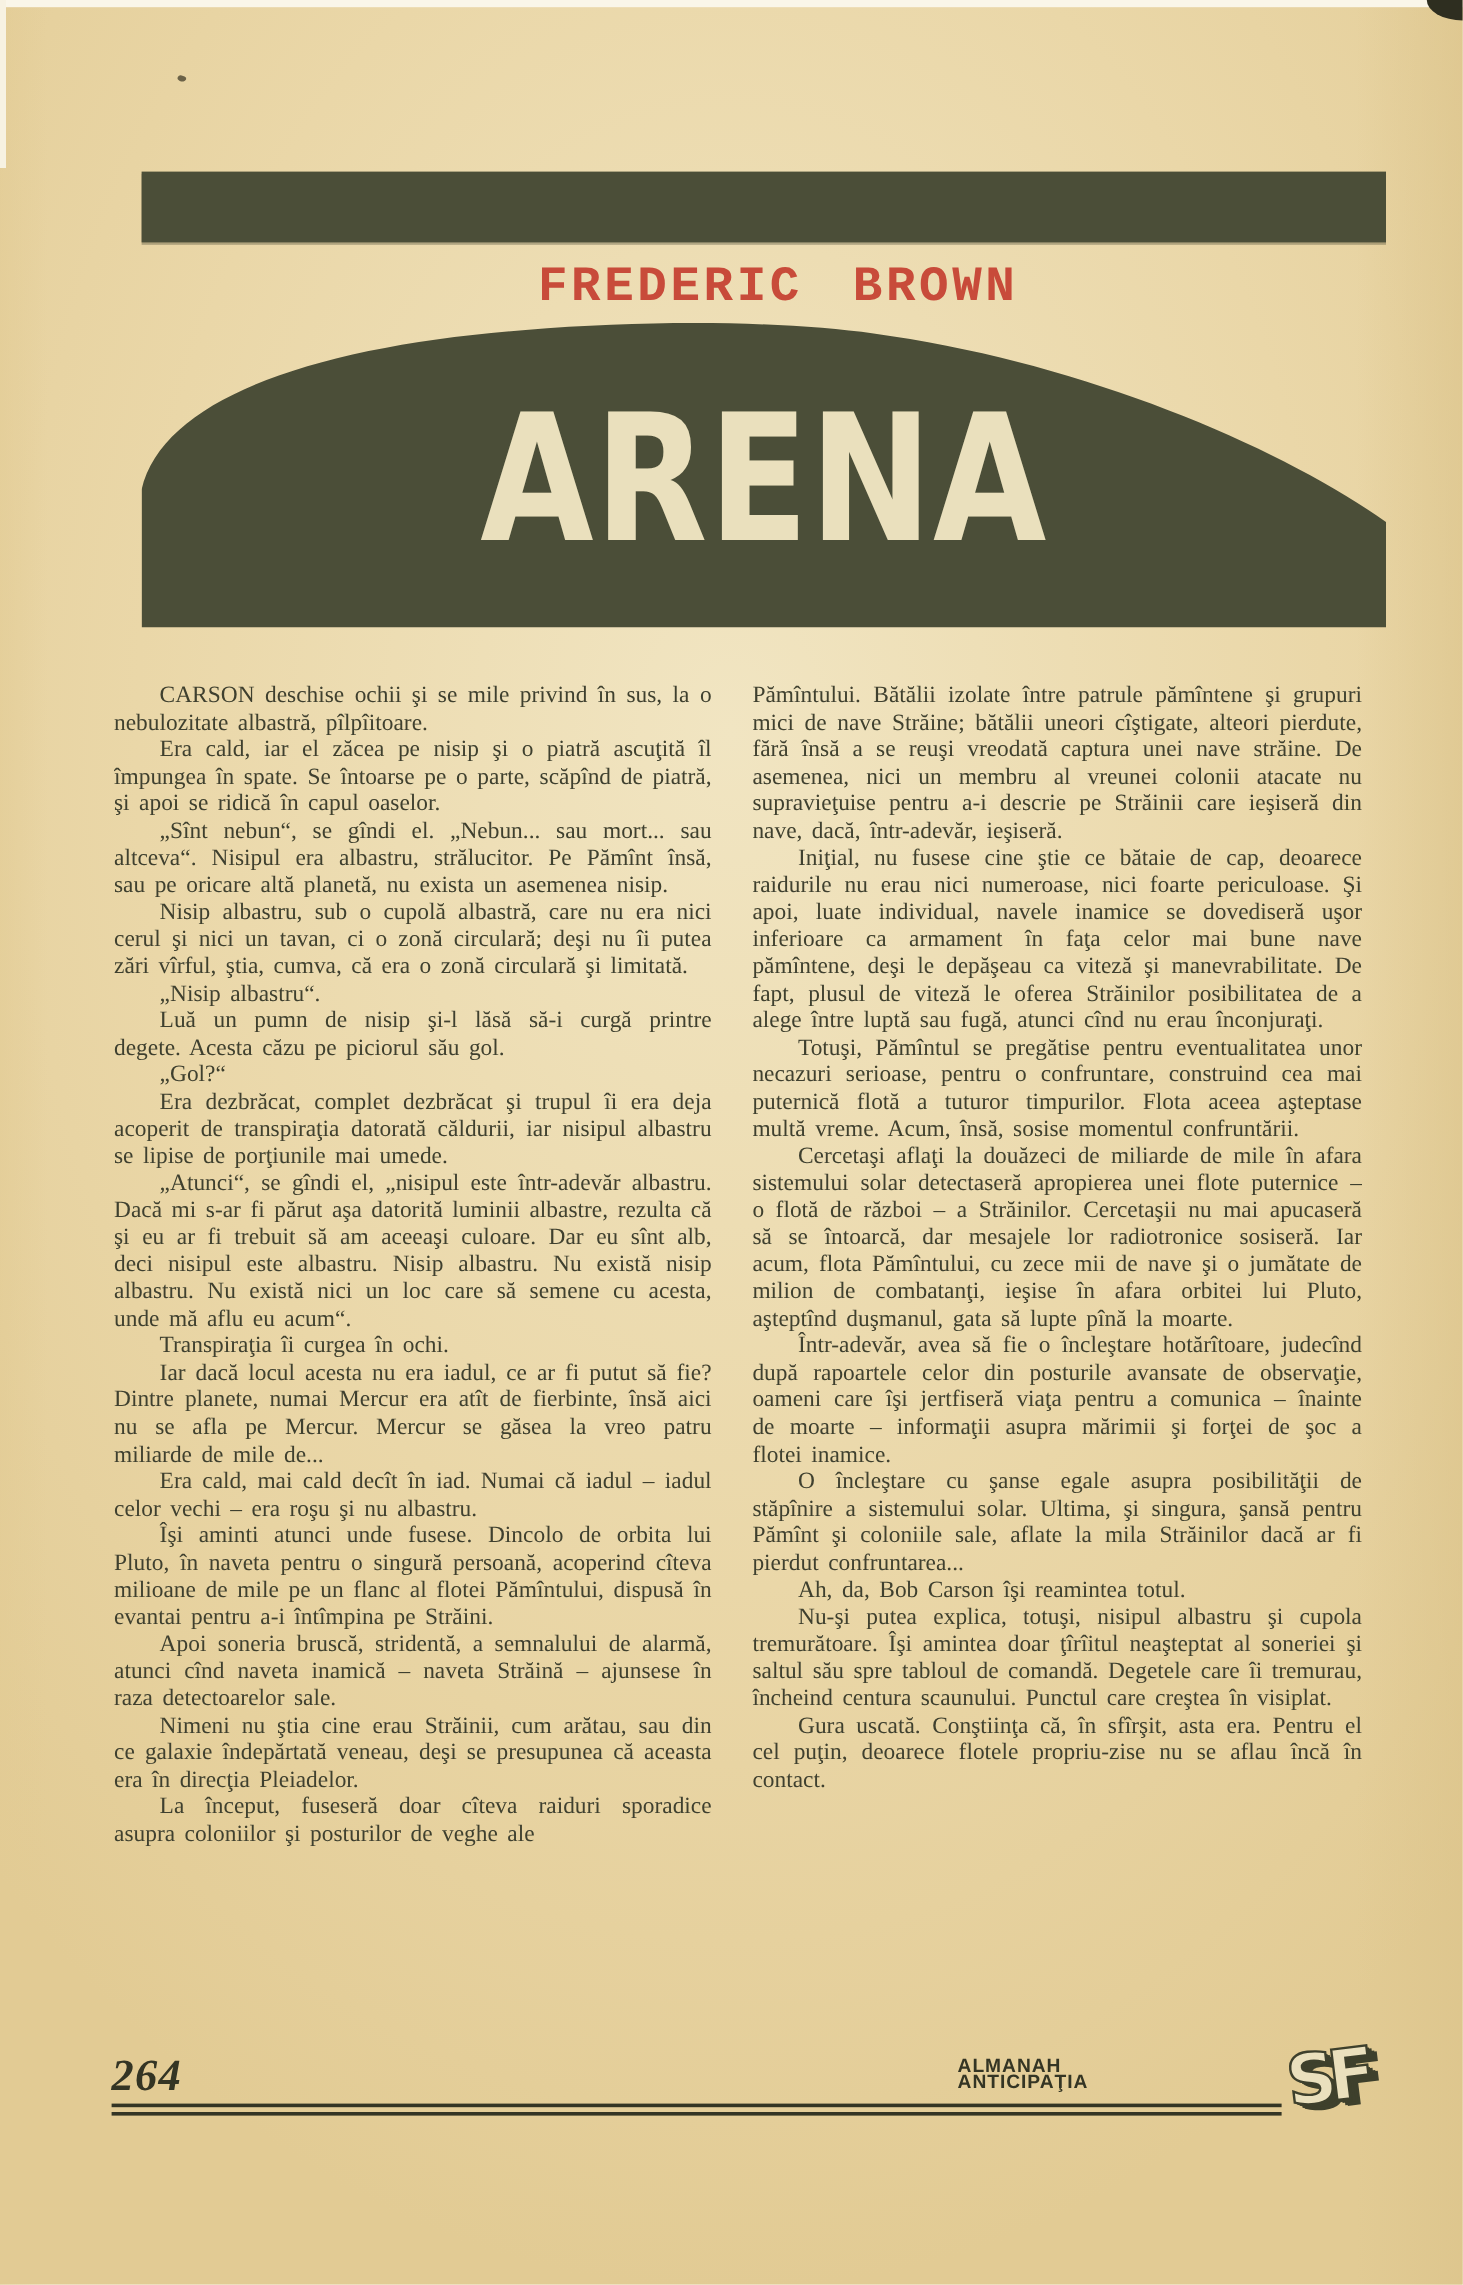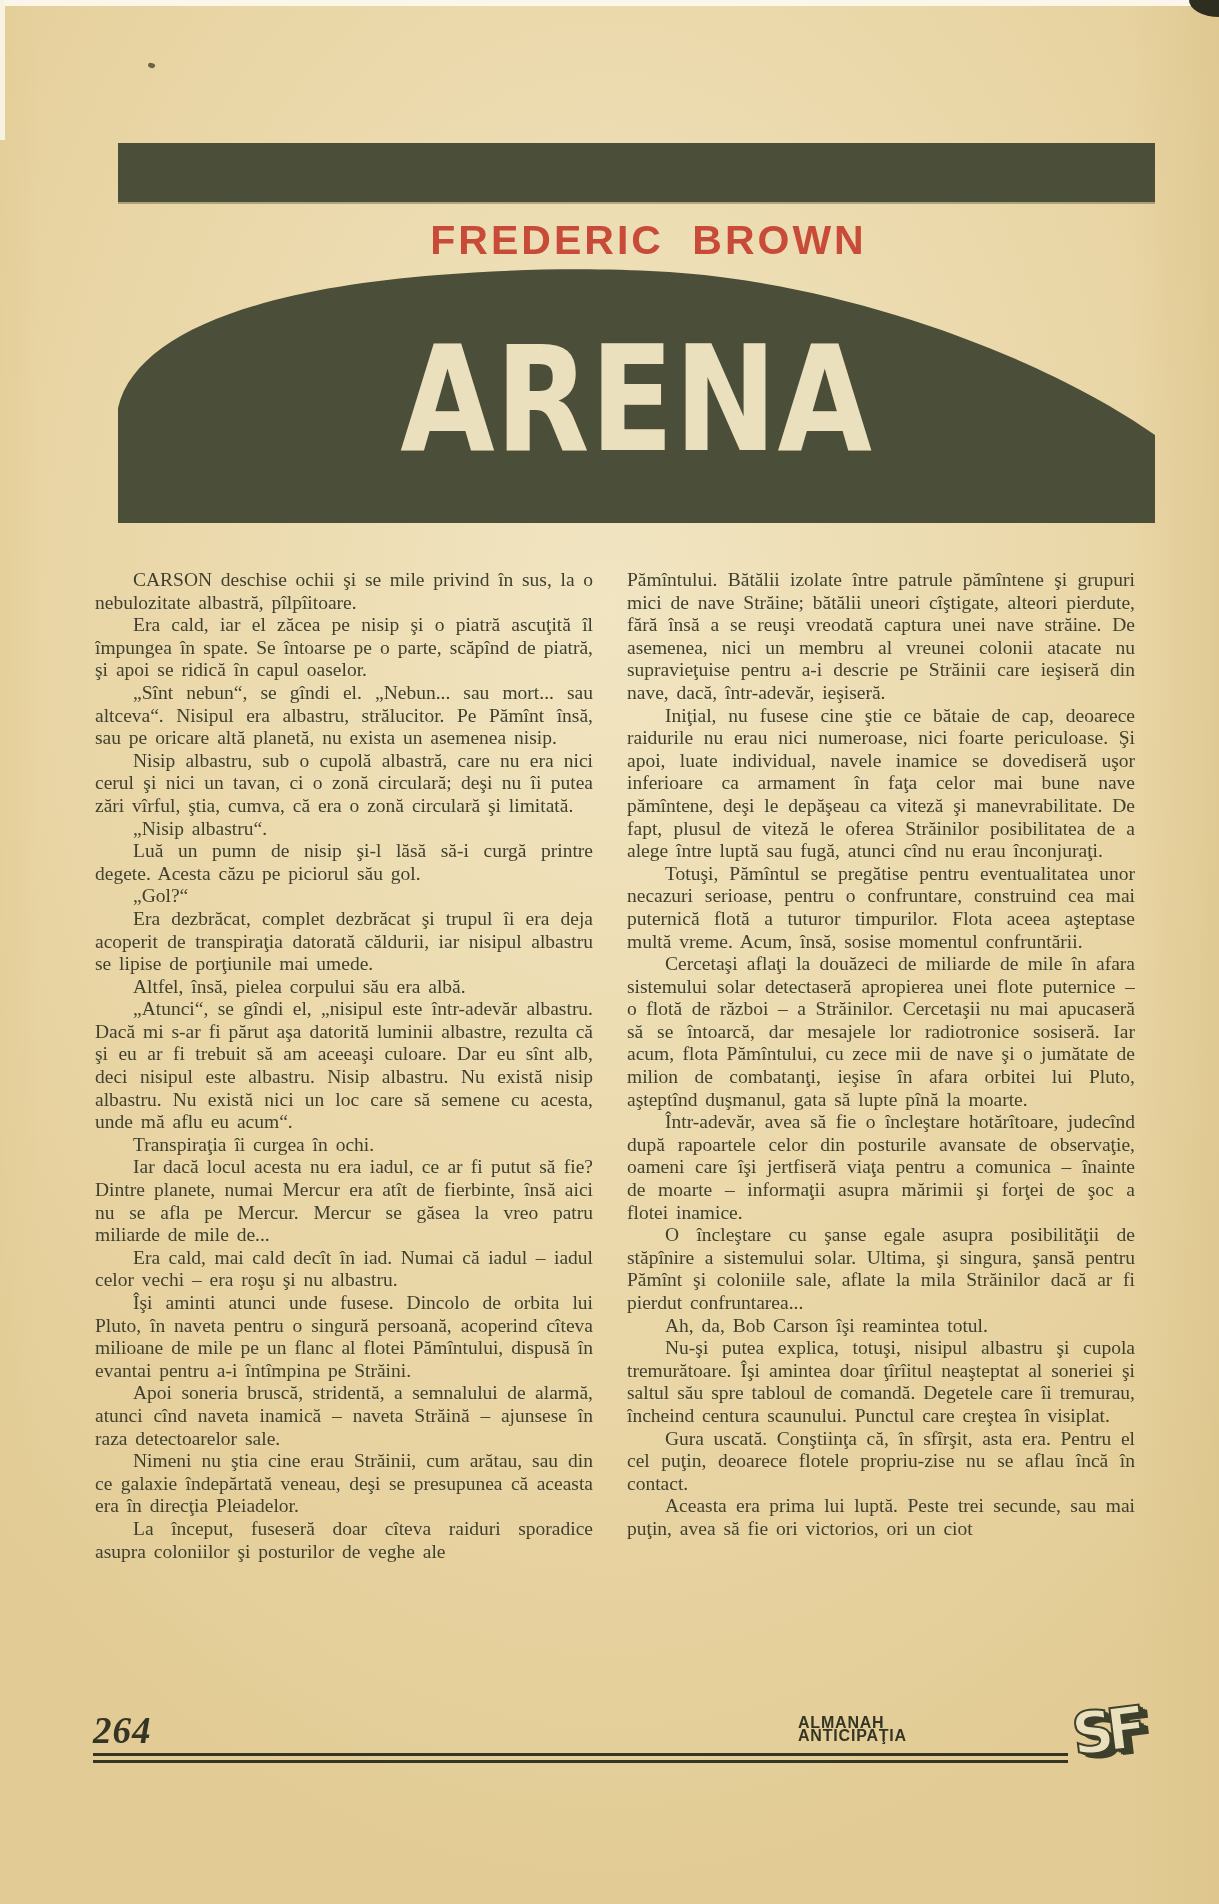--- a/index.html
+++ b/index.html
@@ -34,21 +34,21 @@
   
   .header-bar {
     position: absolute; left: 118px; top: 143px;
     width: 1037px; height: 59px;
     background: var(--olive);
     box-shadow: 0 2px 0 rgba(62,64,44,.35);
   }
   .author-name {
     position: absolute; left: 130px; top: 217px; width: 1037px;
     text-align: center;
-    font-family: Liberation Sans, sans-serif;
+    font-family: Liberation Mono, monospace;
     font-size: 41px; font-weight: 600;
     letter-spacing: 3px; word-spacing: 14px;
     color: var(--red);
   }
   .title-banner-shape {
     position: absolute; left: 118px; top: 268px;
     width: 1037px; height: 255px;
     color: var(--olive);
     display: block;
   }
@@ -137,41 +137,39 @@
 
   <div class="text-column col-left">
       <p>CARSON deschise ochii şi se mile privind în sus, la o nebulozitate albastră, pîlpîitoare.</p>
       <p>Era cald, iar el zăcea pe nisip şi o piatră ascuţită îl împungea în spate. Se întoarse pe o parte, scăpînd de piatră, şi apoi se ridică în capul oaselor.</p>
       <p>„Sînt nebun“, se gîndi el. „Nebun... sau mort... sau altceva“. Nisipul era albastru, strălucitor. Pe Pămînt însă, sau pe oricare altă planetă, nu exista un asemenea nisip.</p>
       <p>Nisip albastru, sub o cupolă albastră, care nu era nici cerul şi nici un tavan, ci o zonă circulară; deşi nu îi putea zări vîrful, ştia, cumva, că era o zonă circulară şi limitată.</p>
       <p>„Nisip albastru“.</p>
       <p>Luă un pumn de nisip şi-l lăsă să-i curgă printre degete. Acesta căzu pe piciorul său gol.</p>
       <p>„Gol?“</p>
       <p>Era dezbrăcat, complet dezbrăcat şi trupul îi era deja acoperit de transpiraţia datorată căldurii, iar nisipul albastru se lipise de porţiunile mai umede.</p>
-      <p>Altfel, însă, pielea corpului său era albă.</p>
       <p>„Atunci“, se gîndi el, „nisipul este într-adevăr albastru. Dacă mi s-ar fi părut aşa datorită luminii albastre, rezulta că şi eu ar fi trebuit să am aceeaşi culoare. Dar eu sînt alb, deci nisipul este albastru. Nisip albastru. Nu există nisip albastru. Nu există nici un loc care să semene cu acesta, unde mă aflu eu acum“.</p>
       <p>Transpiraţia îi curgea în ochi.</p>
       <p>Iar dacă locul acesta nu era iadul, ce ar fi putut să fie? Dintre planete, numai Mercur era atît de fierbinte, însă aici nu se afla pe Mercur. Mercur se găsea la vreo patru miliarde de mile de...</p>
       <p>Era cald, mai cald decît în iad. Numai că iadul – iadul celor vechi – era roşu şi nu albastru.</p>
       <p>Îşi aminti atunci unde fusese. Dincolo de orbita lui Pluto, în naveta pentru o singură persoană, acoperind cîteva milioane de mile pe un flanc al flotei Pămîntului, dispusă în evantai pentru a-i întîmpina pe Străini.</p>
       <p>Apoi soneria bruscă, stridentă, a semnalului de alarmă, atunci cînd naveta inamică – naveta Străină – ajunsese în raza detectoarelor sale.</p>
       <p>Nimeni nu ştia cine erau Străinii, cum arătau, sau din ce galaxie îndepărtată veneau, deşi se presupunea că aceasta era în direcţia Pleiadelor.</p>
       <p>La început, fuseseră doar cîteva raiduri sporadice asupra coloniilor şi posturilor de veghe ale</p>
     </div>
   <div class="text-column col-right">
       <p class="no-indent">Pămîntului. Bătălii izolate între patrule pămîntene şi grupuri mici de nave Străine; bătălii uneori cîştigate, alteori pierdute, fără însă a se reuşi vreodată captura unei nave străine. De asemenea, nici un membru al vreunei colonii atacate nu supravieţuise pentru a-i descrie pe Străinii care ieşiseră din nave, dacă, într-adevăr, ieşiseră.</p>
       <p>Iniţial, nu fusese cine ştie ce bătaie de cap, deoarece raidurile nu erau nici numeroase, nici foarte periculoase. Şi apoi, luate individual, navele inamice se dovediseră uşor inferioare ca armament în faţa celor mai bune nave pămîntene, deşi le depăşeau ca viteză şi manevrabilitate. De fapt, plusul de viteză le oferea Străinilor posibilitatea de a alege între luptă sau fugă, atunci cînd nu erau înconjuraţi.</p>
       <p>Totuşi, Pămîntul se pregătise pentru eventualitatea unor necazuri serioase, pentru o confruntare, construind cea mai puternică flotă a tuturor timpurilor. Flota aceea aşteptase multă vreme. Acum, însă, sosise momentul confruntării.</p>
       <p>Cercetaşi aflaţi la douăzeci de miliarde de mile în afara sistemului solar detectaseră apropierea unei flote puternice – o flotă de război – a Străinilor. Cercetaşii nu mai apucaseră să se întoarcă, dar mesajele lor radiotronice sosiseră. Iar acum, flota Pămîntului, cu zece mii de nave şi o jumătate de milion de combatanţi, ieşise în afara orbitei lui Pluto, aşteptînd duşmanul, gata să lupte pînă la moarte.</p>
       <p>Într-adevăr, avea să fie o încleştare hotărîtoare, judecînd după rapoartele celor din posturile avansate de observaţie, oameni care îşi jertfiseră viaţa pentru a comunica – înainte de moarte – informaţii asupra mărimii şi forţei de şoc a flotei inamice.</p>
       <p>O încleştare cu şanse egale asupra posibilităţii de stăpînire a sistemului solar. Ultima, şi singura, şansă pentru Pămînt şi coloniile sale, aflate la mila Străinilor dacă ar fi pierdut confruntarea...</p>
       <p>Ah, da, Bob Carson îşi reamintea totul.</p>
       <p>Nu-şi putea explica, totuşi, nisipul albastru şi cupola tremurătoare. Îşi amintea doar ţîrîitul neaşteptat al soneriei şi saltul său spre tabloul de comandă. Degetele care îi tremurau, încheind centura scaunului. Punctul care creştea în visiplat.</p>
       <p>Gura uscată. Conştiinţa că, în sfîrşit, asta era. Pentru el cel puţin, deoarece flotele propriu-zise nu se aflau încă în contact.</p>
-      <p>Aceasta era prima lui luptă. Peste trei secunde, sau mai puţin, avea să fie ori victorios, ori un ciot</p>
     </div>
 
   <div class="page-number">264</div>
 
   <div class="footer-rule"></div>
 
   <div class="almanac-label">
     <div>ALMANAH</div>
     <div>ANTICIPAŢIA</div>
   </div>

